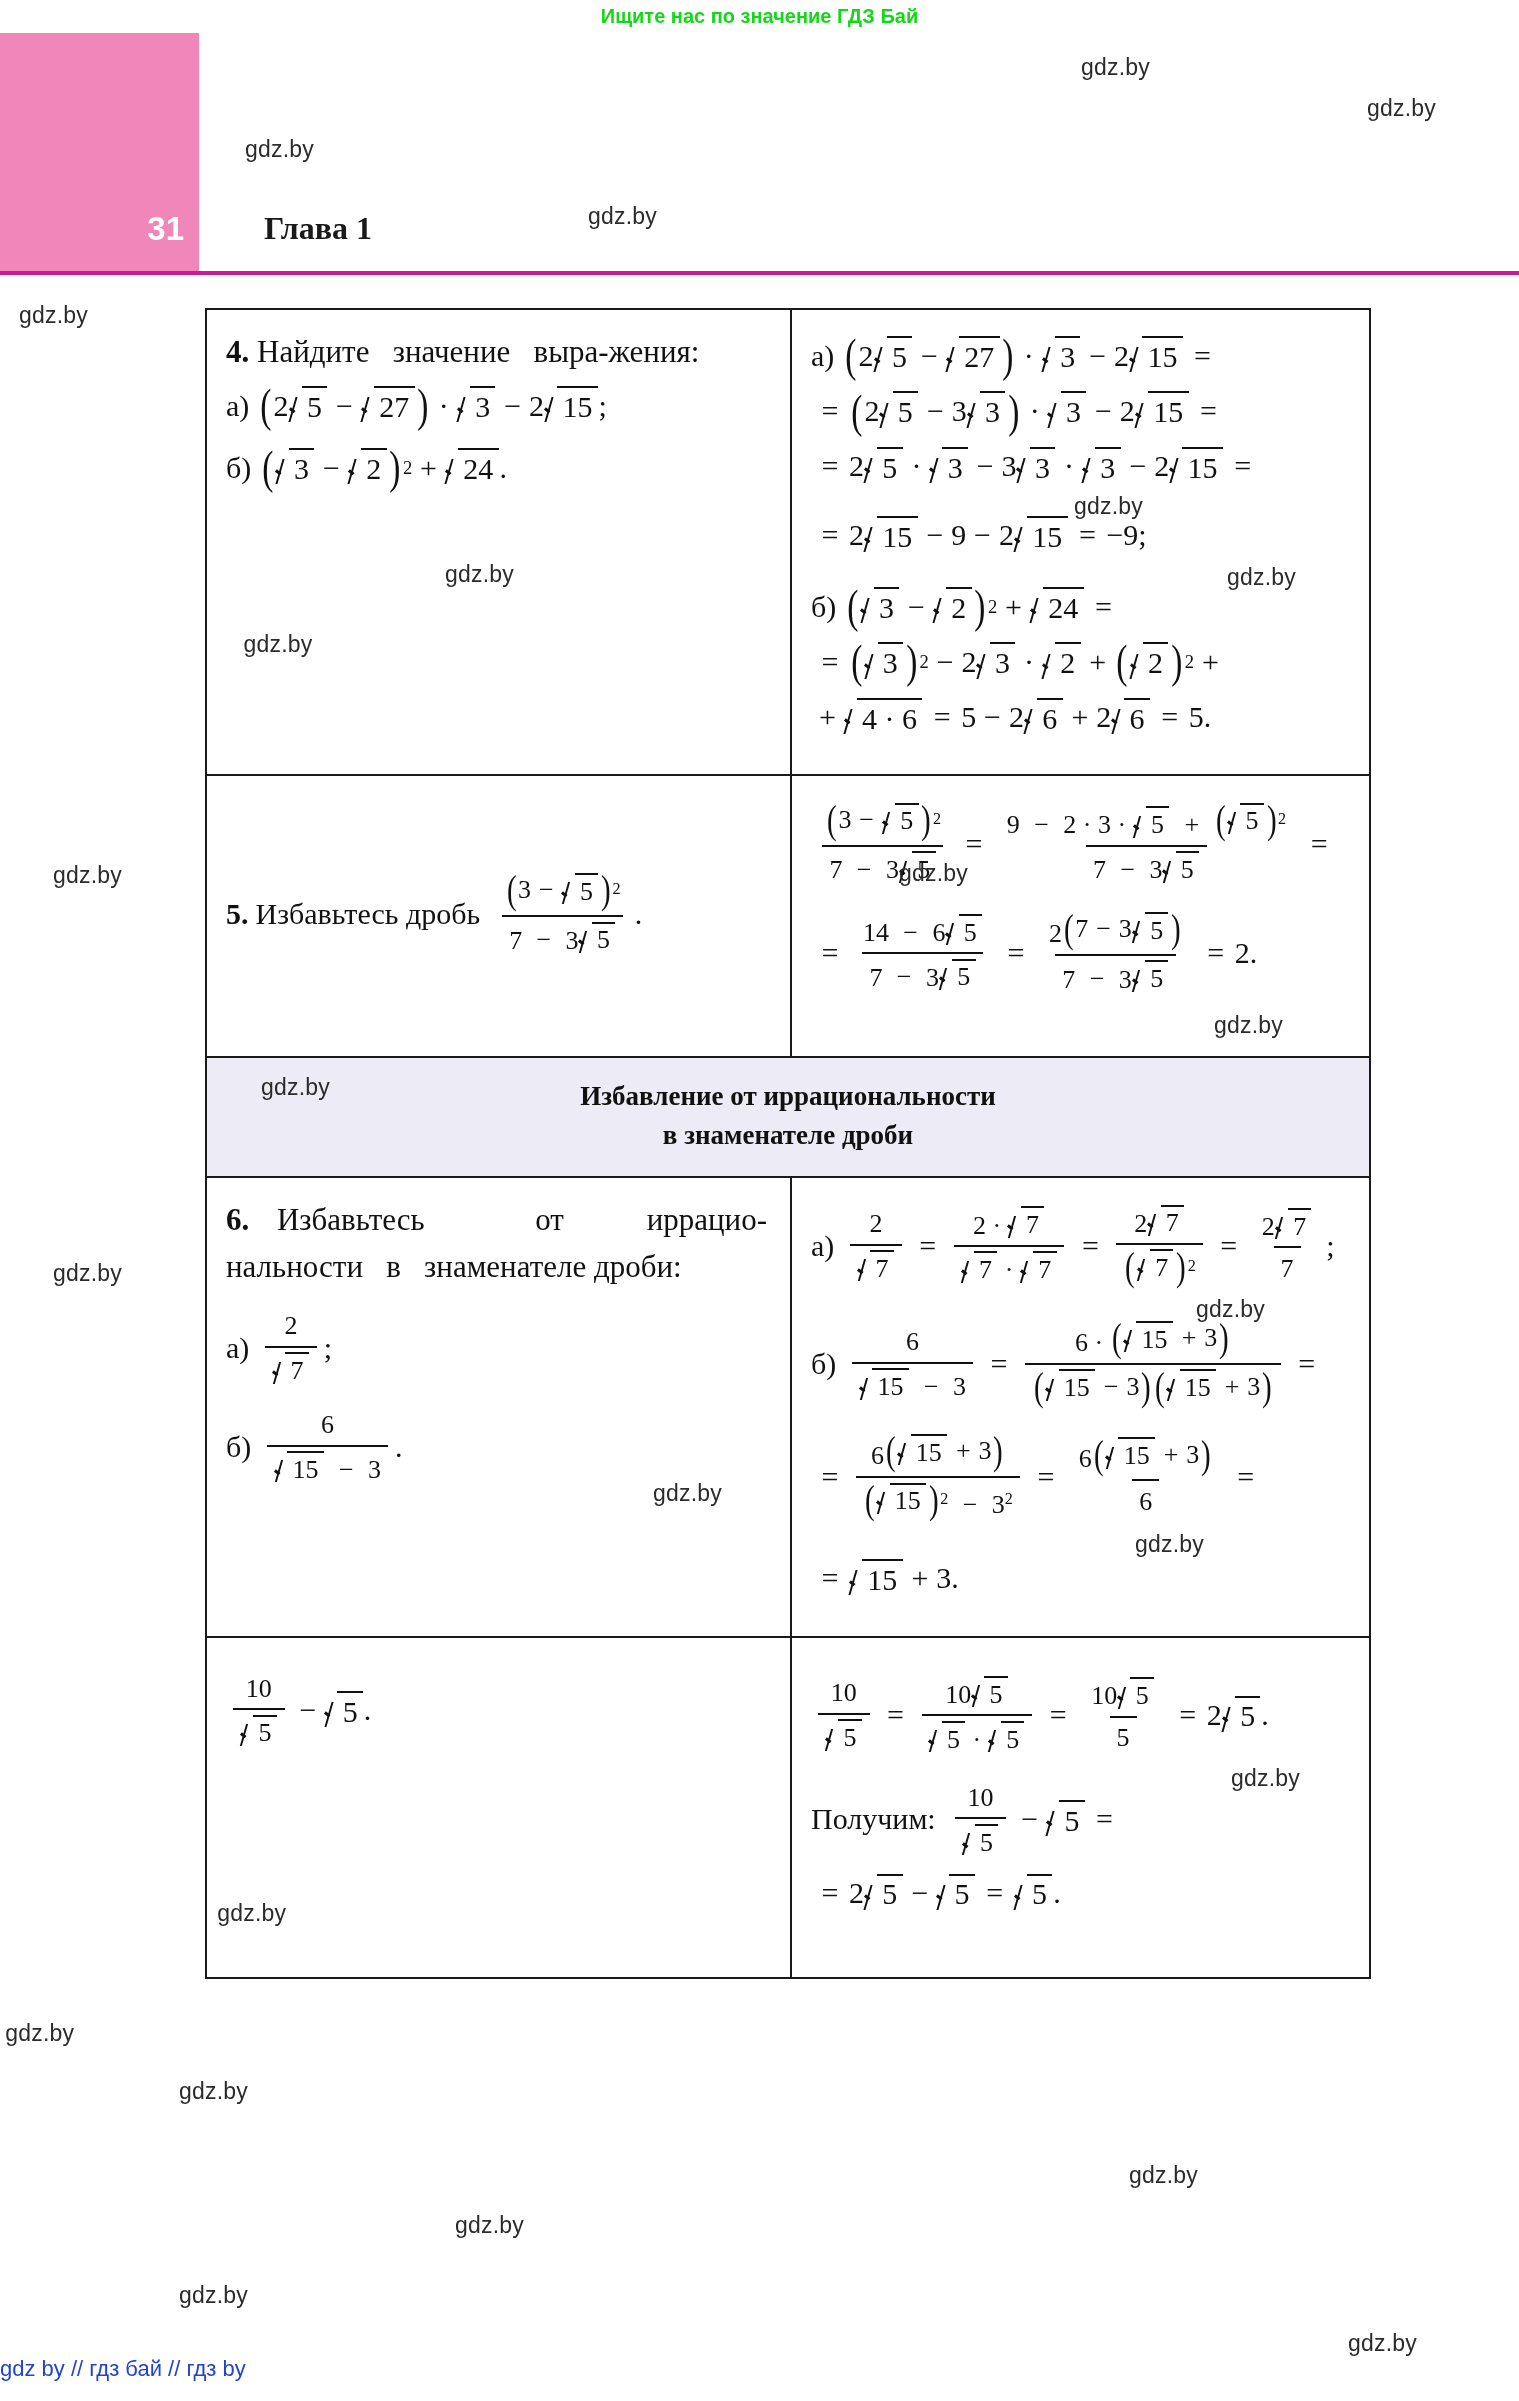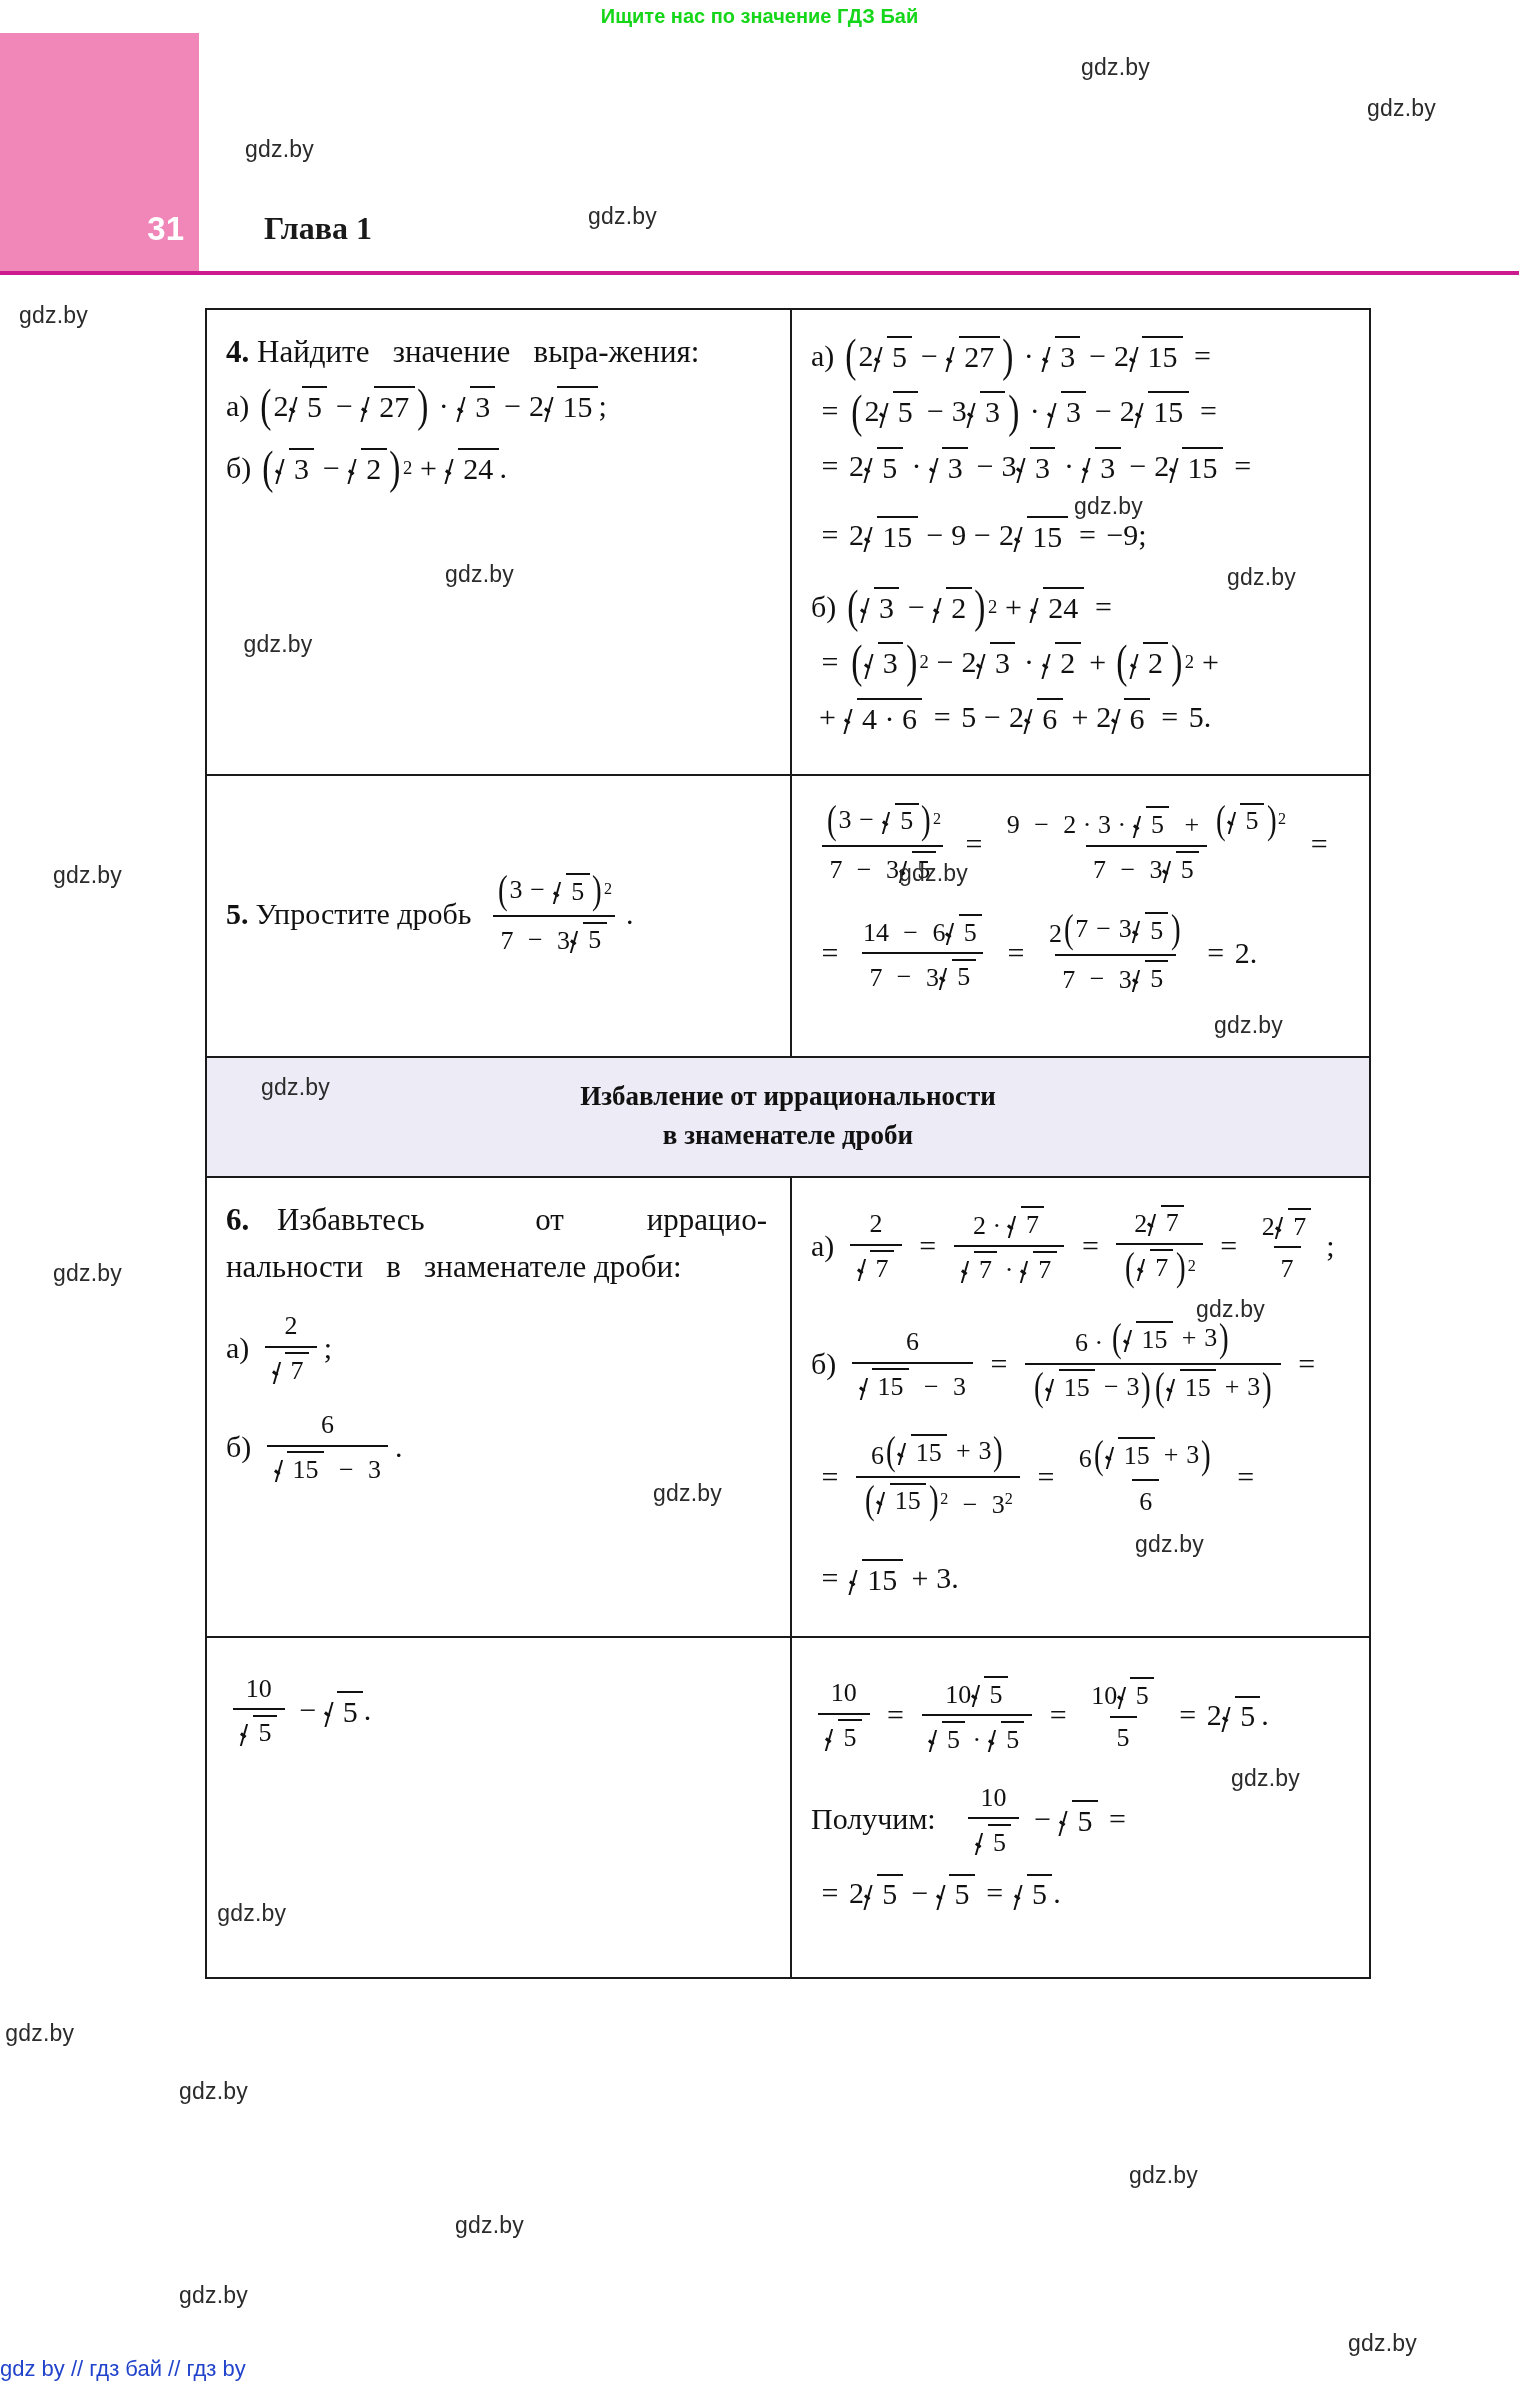--- a/index.html
+++ b/index.html
@@ -257,21 +257,21 @@
         <span class="eq">=</span>5<span class="op">−</span>2<span class="sq"><span class="tick"></span>6</span>
         <span class="op">+</span>2<span class="sq"><span class="tick"></span>6</span><span class="eq">=</span>5.
       </div>
     </div>
   </div>
 
   <div class="row">
     <div class="cell-l" style="display:flex;align-items:center;">
       <div class="mline" style="margin:26px 0;">
         <b>5.</b>
-        <span style="margin:0 10.5px 0 7px;">Упростите дробь</span>
+        <span style="margin:0 10.5px 0 7px;">Избавьтесь дробь</span>
         <span class="frac fs">
           <span class="num"><span class="bp">
                 <span class="pl">(</span>
                 <span class="mid">3<span class="op">−</span><span class="sq"><span class="tick"></span>5</span></span>
                 <span class="pr">)</span>
               </span><span class="sup">2</span></span>
           <span class="den">7 <span class="op">−</span> 3<span class="sq"><span class="tick"></span>5</span></span>
         </span>.
       </div>
     </div>
@@ -471,21 +471,21 @@
         <span class="frac fs">
             <span class="num">10<span class="sq"><span class="tick"></span>5</span></span>
             <span class="den">5</span>
           </span>
         <span class="eq">=</span>2<span class="sq"><span class="tick"></span>5</span>.
       </div>
       <div style="position:relative;height:0;">
         <div class="wm" style="left:420px;top:-3.5px;">gdz.by</div>
       </div>
       <div class="mline tight" style="margin-top:23px;">
-        <span style="margin-right:25px;">Получим:</span>
+        <span style="margin-right:12px;">Получим:</span>
         <span class="frac fs">
             <span class="num">10</span>
             <span class="den"><span class="sq"><span class="tick"></span>5</span></span>
           </span>
         <span class="op">−</span>
           <span class="sq"><span class="tick"></span>5</span>
           <span class="eq">=</span>
       </div>
       <div class="mline tight">
         <span class="eq">=</span>2<span class="sq"><span class="tick"></span>5</span>

